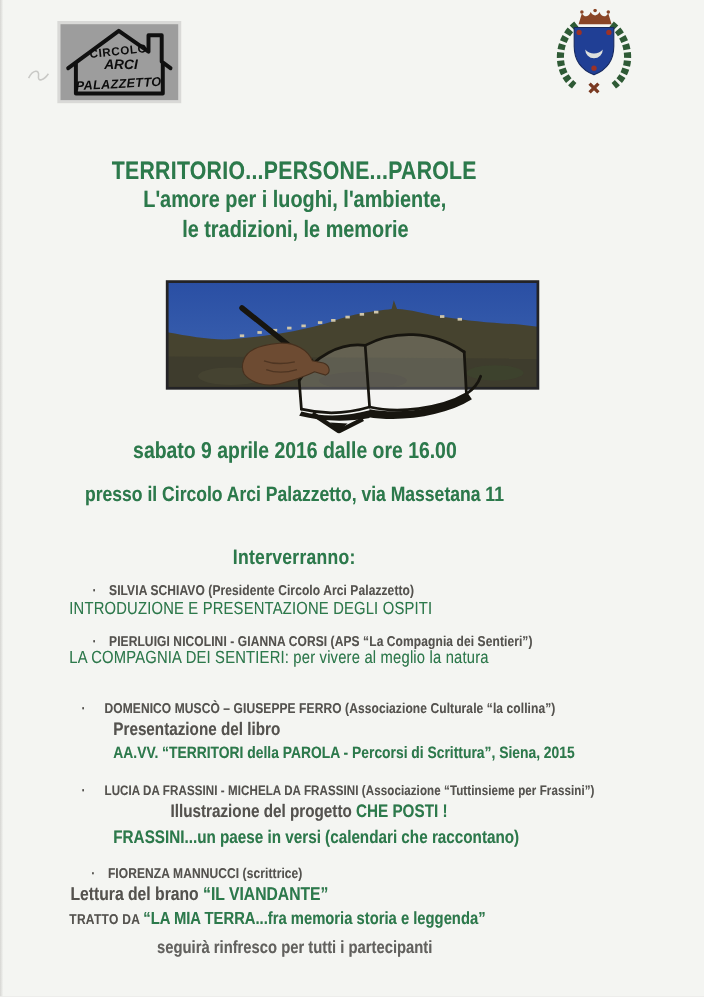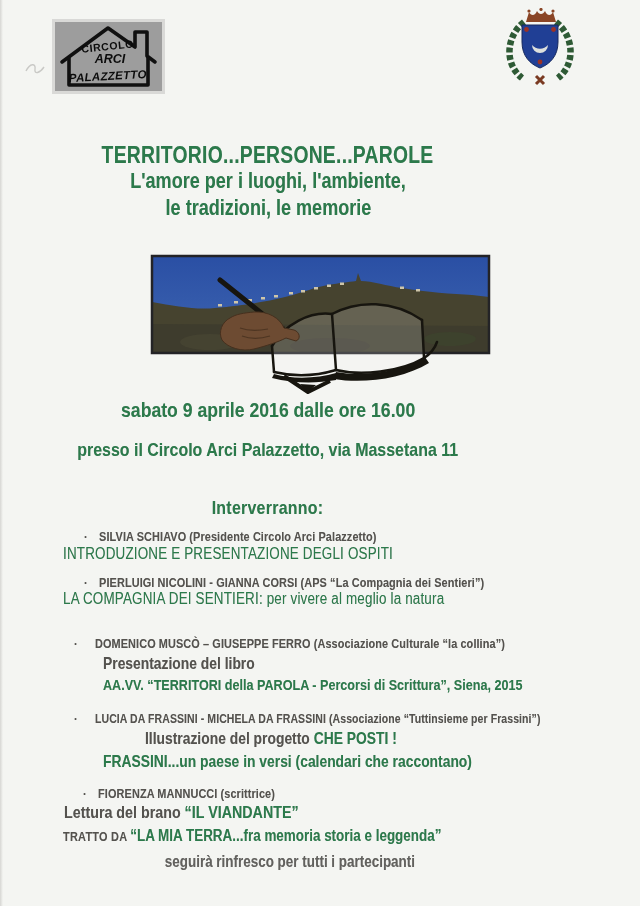--- a/index.html
+++ b/index.html
@@ -30,21 +30,21 @@
 
   .speakers-heading { top:497px; font-size:19px; font-weight:bold; letter-spacing:0.3px; }
 
   .name-line { position:absolute; font-size:13px; font-weight:bold; color:#54524e; letter-spacing:0.1px; white-space:nowrap; }
   .bullet { display:inline-block; width:18px; font-size:13px; color:#54524e; }
   .bullet-wide { display:inline-block; width:25px; font-size:13px; color:#54524e; }
   .topic-line { position:absolute; font-size:16px; font-weight:normal; white-space:nowrap; letter-spacing:0.2px; }
   .sub-line   { position:absolute; font-size:16.5px; font-weight:bold; white-space:nowrap; }
   .small-caps-prefix { font-size:13px; letter-spacing:0.3px; }
 
-  .footer-line { top:853px; font-size:16px; font-weight:bold; color:#62615e;margin-left:22px; }
+  .footer-line { top:853px; font-size:16px; font-weight:bold; color:#62615e; }
 
   .patronage {
     position:absolute; left:458px; top:93px; width:160px; text-align:center;
     font-family:"Liberation Serif", serif; font-size:10.5px; line-height:13px; color:#33322f;
   }
 </style>
 </head>
 <body>
 
 <div class="poster">
@@ -188,21 +188,21 @@
   <div class="sub-line dark soft" style="left:103px; top:654px;">
     <span class="cx">Presentazione del libro</span>
   </div>
   <div class="sub-line green soft" style="left:103px; top:676px; font-size:15px;">
     <span class="cx">AA.VV. “TERRITORI della PAROLA - Percorsi di Scrittura”, Siena, 2015</span>
   </div>
 
   <div class="name-line soft" style="left:74px; top:711px; font-size:12.5px;">
     <span class="cx"><span class="bullet-wide">·</span><span>LUCIA DA FRASSINI - MICHELA DA FRASSINI (Associazione “Tuttinsieme per Frassini”)</span></span>
   </div>
-  <div class="sub-line soft" style="left:103px; top:729px;padding-left:42px;">
+  <div class="sub-line soft" style="left:113px; top:729px;padding-left:42px;">
     <span class="cx"><span class="dark">Illustrazione del progetto </span><span class="green">CHE POSTI !</span></span>
   </div>
   <div class="sub-line green soft" style="left:103px; top:752px;">
     <span class="cx">FRASSINI...un paese in versi (calendari che raccontano)</span>
   </div>
 
   <div class="name-line soft" style="left:83px; top:786px;">
     <span class="cx"><span class="bullet">·</span><span>FIORENZA MANNUCCI (scrittrice)</span></span>
   </div>
   <div class="sub-line soft" style="left:64px; top:803px; font-size:17px;">

